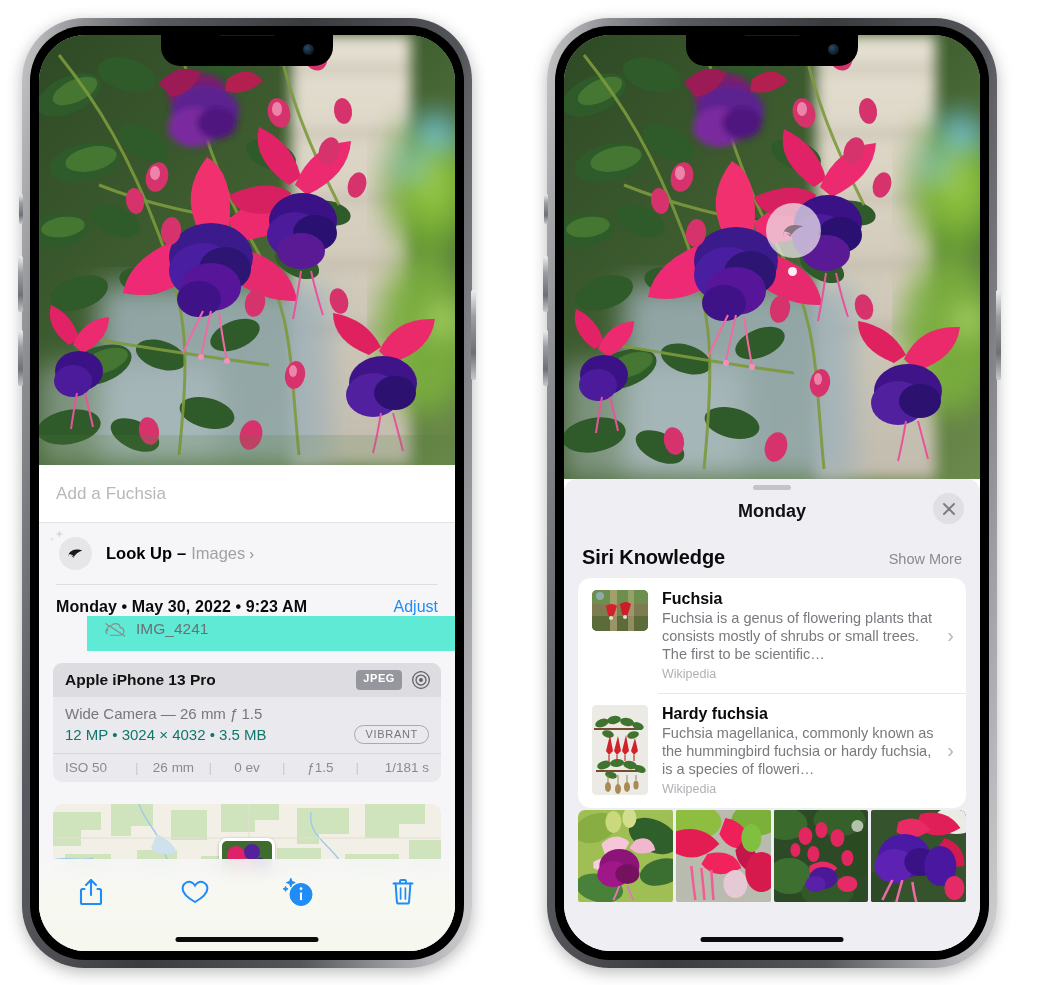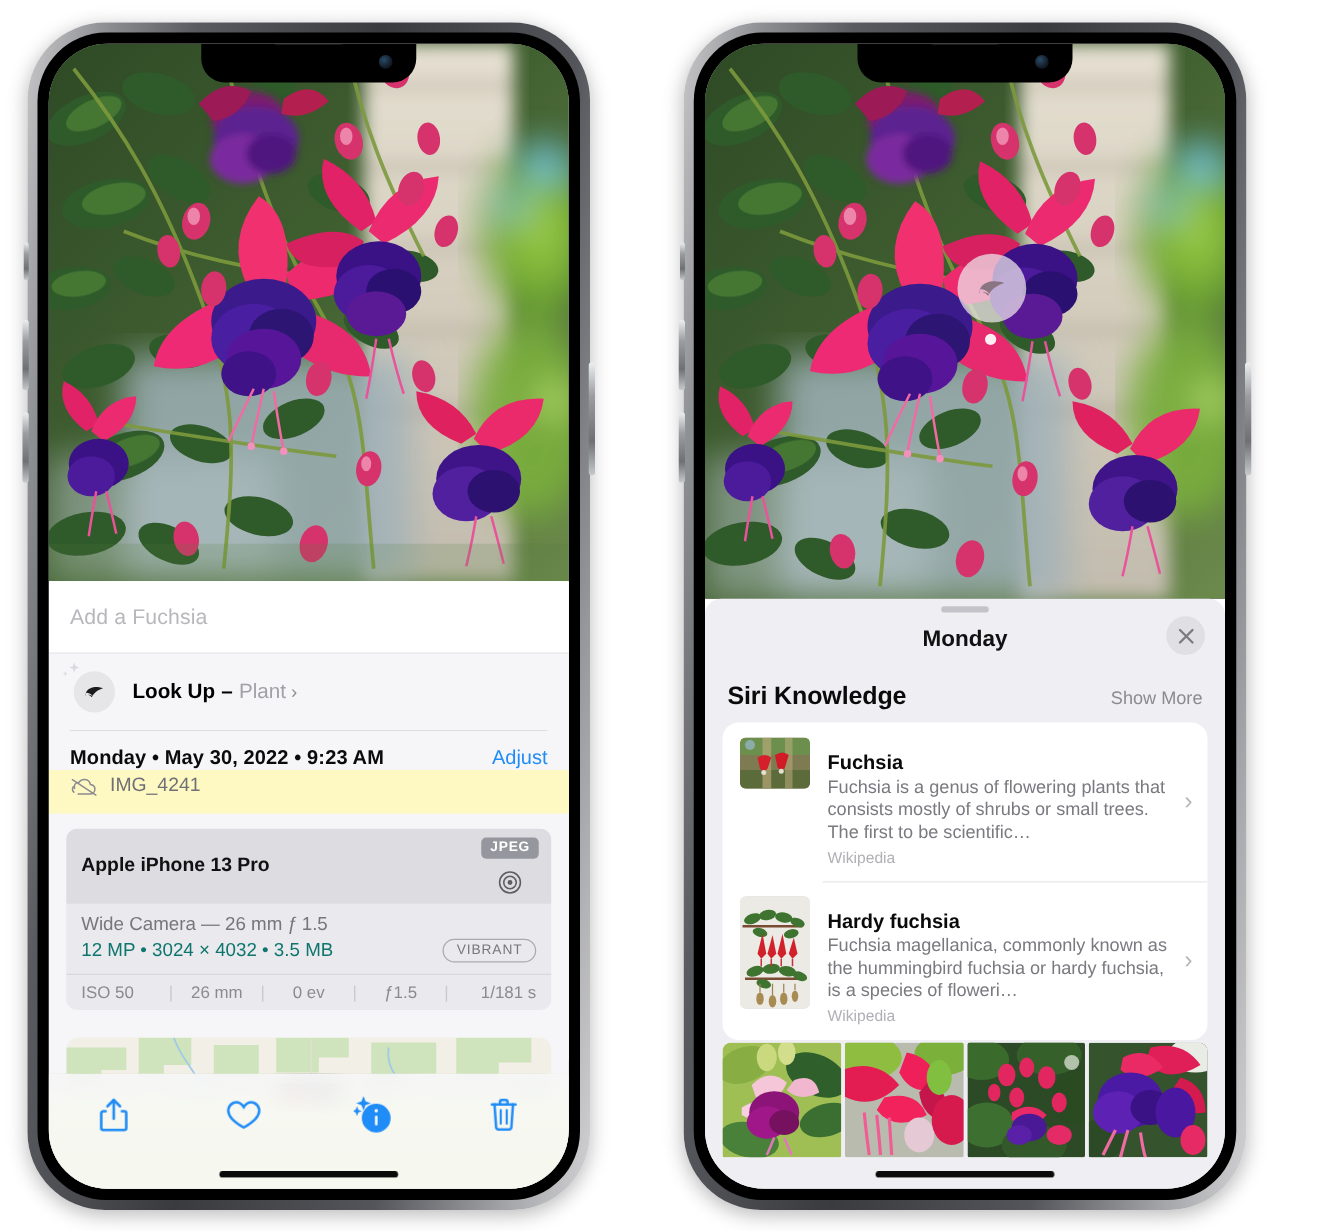--- a/index.html
+++ b/index.html
@@ -159,41 +159,42 @@
   .date-row {
     display: flex; align-items: baseline; justify-content: space-between;
     padding: 13px 17px 0 17px;
     background: #f6f6f8;
   }
   .date-text { font-size: 16px; font-weight: 700; color: #0b0b0c; letter-spacing: .1px; }
   .adjust-link { font-size: 16px; color: #1f8cf7; }
   .filename-row {
     display: flex; align-items: center;
     padding: 4px 17px 13px 17px;
-    background: #fef9c3;
+    background: #5eead4;
     gap: 9px;
+    margin-left: 48px;
   }
   .filename-row svg { width: 23px; height: 17px; }
   .filename { font-size: 15.5px; color: #6f6f75; }
 
   
   .cam-card-wrap { padding: 12px 14px; background: #f6f6f8; }
   .cam-card {
     border-radius: 9px;
     overflow: hidden;
     background: #eaeaee;
     font-size: 14px;
   }
   .cam-head {
     display: flex; align-items: center; justify-content: space-between;
     padding: 7px 10px 7px 12px;
     background: #dcdce1;
   }
   .cam-head .model { font-size: 15.5px; font-weight: 700; color: #111; }
-  .cam-head .right { display: flex; align-items: center; gap: 9px; flex-direction: column; }
+  .cam-head .right { display: flex; gap: 9px; }
   .pill-jpeg {
     background: #96969e;
     color: #fff;
     font-size: 11px;
     font-weight: 700;
     letter-spacing: .6px;
     padding: 2px 7px 3px 7px;
     border-radius: 4px;
   }
   .aperture-icon { width: 20px; height: 20px; }
@@ -332,21 +333,21 @@
     flex: 0 0 auto;
     width: 56px;
     border-radius: 5px;
     overflow: hidden;
     margin-right: 14px;
     background: #ddd;
   }
   .kthumb.h1 { height: 41px; }
   .kthumb.h2 { height: 90px; }
   .kthumb svg { display:block; width:100%; height:100%; }
-  .kbody { flex: 1 1 auto; min-width: 0; padding-right: 10px; margin-top: 12px; }
+  .kbody { flex: 1 1 auto; min-width: 0; padding-right: 10px; }
   .ktitle { font-size: 16px; font-weight: 700; color: #0a0a0a; margin-bottom: 1px; }
   .kdesc { font-size: 14.5px; line-height: 18px; color: #79797f; }
   .ksrc { font-size: 12.5px; color: #b0b0b6; margin-top: 4px; }
   .kchev { align-self: center; color: #b6b6bb; font-size: 20px; flex: 0 0 auto; }
 
   .webimgs {
     display: flex;
     gap: 3px;
     padding: 0 14px;
     margin-top: 2px;
@@ -597,21 +598,21 @@
               <div class="leaf-badge">
                 <svg class="sparkles" viewBox="0 0 20 20">
                   <path d="M12 1 L13.1 4.2 L16.3 5.3 L13.1 6.4 L12 9.6 L10.9 6.4 L7.7 5.3 L10.9 4.2 Z" fill="#d8d8dd"></path>
                   <path d="M4.4 8.2 L5 9.9 L6.7 10.5 L5 11.1 L4.4 12.8 L3.8 11.1 L2.1 10.5 L3.8 9.9 Z" fill="#dedee3"></path>
                 </svg>
                 <svg viewBox="0 0 24 24">
                   <path d="M3.4 16.8c-1.3-4.6 2.6-9 7.6-9.9 3.8-.7 7.6.3 9.8 1.1-2 .6-4.3 1.7-6.4 3.4-2.6 2.1-4.2 4.6-5 6.6-1.2-1.5-2.8-2.6-4.4-3.1 1.9.2 3.7.9 5.1 1.9-.8-2.3-3.6-3.6-6.7-4z" fill="#1b1b1d" transform="scale(1,0.92) translate(0,1)"></path>
                 </svg>
               </div>
               <div class="lookup-text">
-                <b>Look Up</b><b style="margin:0 5px">–</b><span class="lookup-sub">Plant</span><span class="chev-sm">›</span>
+                <b>Look Up</b><b style="margin:0 5px">–</b><span class="lookup-sub">Images</span><span class="chev-sm">›</span>
               </div>
             </div>
             <div class="divider-inset"></div>
 
             <div class="date-row">
               <span class="date-text">Monday • May 30, 2022 • 9:23 AM</span>
               <span class="adjust-link">Adjust</span>
             </div>
 
             <div class="filename-row">

